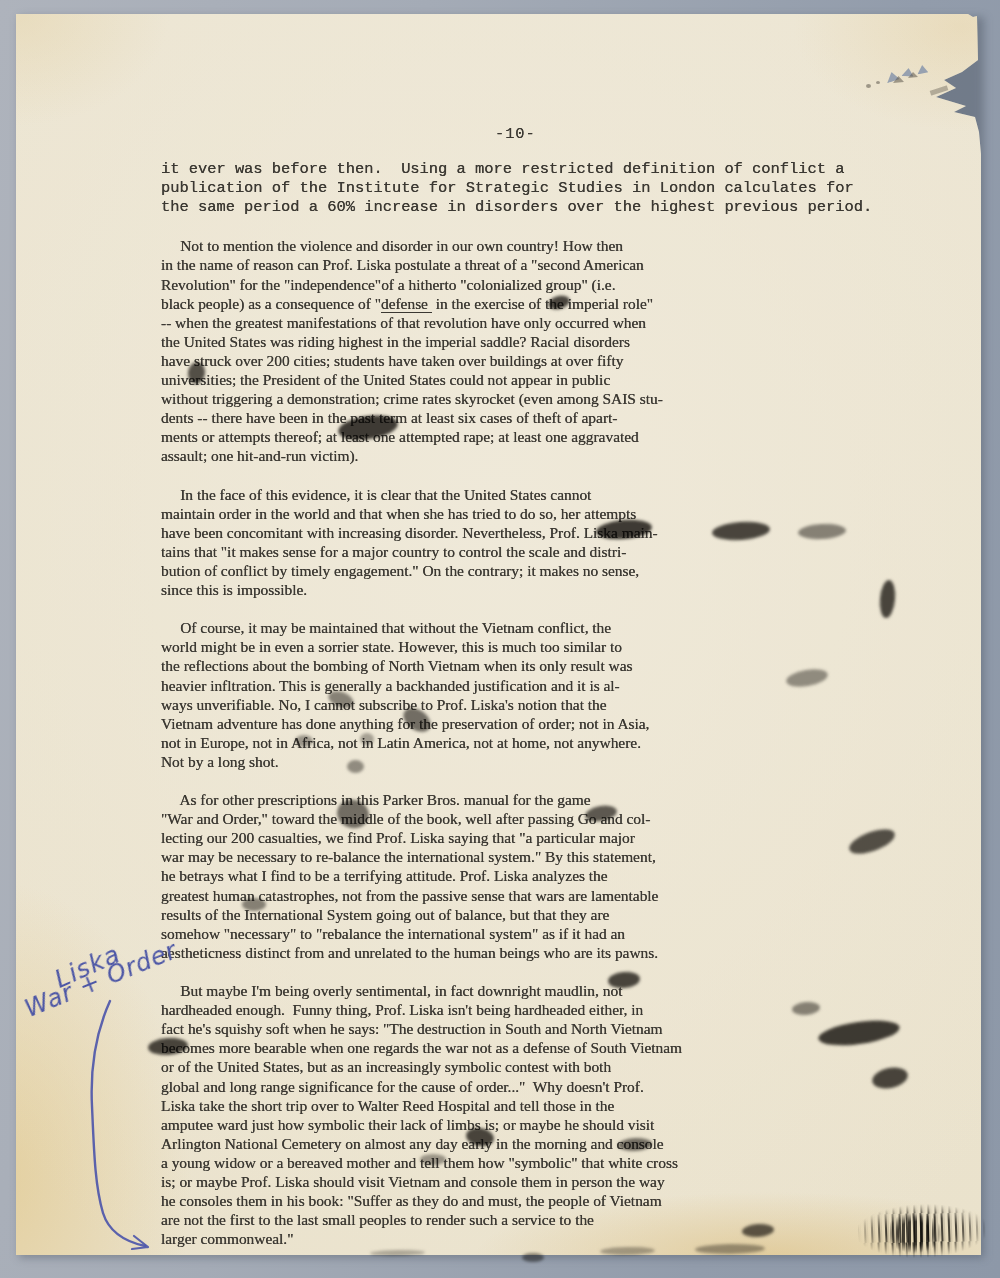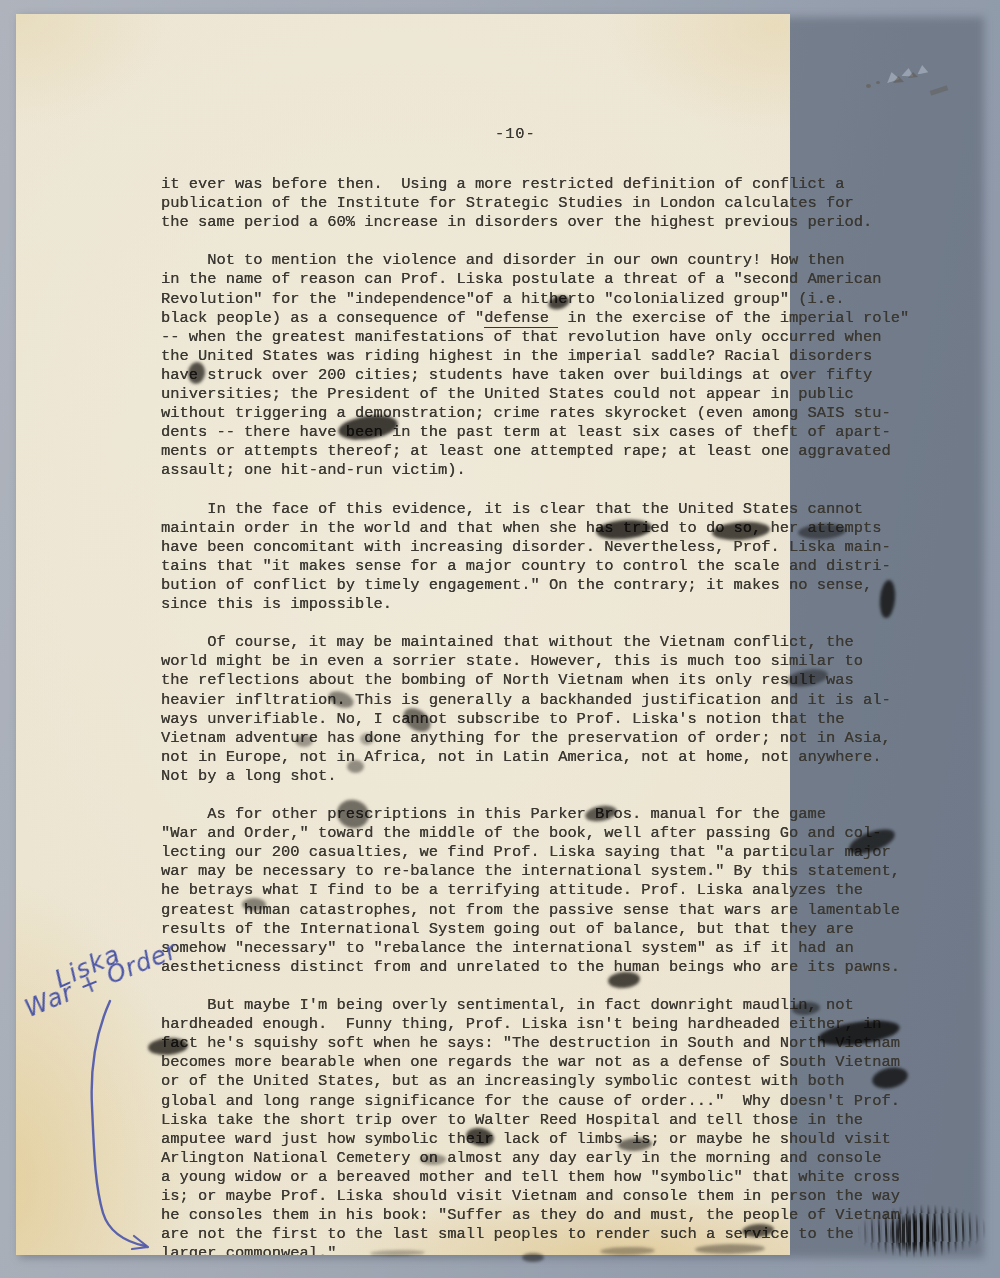--- a/index.html
+++ b/index.html
@@ -7,21 +7,21 @@
     width:1000px;height:1278px;overflow:hidden;position:relative;
     background:linear-gradient(100deg,#aeb3bc 0%,#a4abb6 35%,#929cab 75%,#8d98a8 100%);
     font-family:"Liberation Mono",monospace;
   }
   
   .paper-shadow{
     position:absolute;left:19px;top:17px;width:965px;height:1241px;
     background:rgba(55,62,78,.35);filter:blur(4px);
   }
   .paper{
-    position:absolute;left:16px;top:14px;width:774px;height:1241px;
+    position:absolute;left:16px;top:14px;width:965px;height:1241px;
     background:
       radial-gradient(240px 150px at 98% 1%, rgba(224,196,136,.30), transparent 70%),
       radial-gradient(300px 460px at -2% 94%, rgba(222,192,122,.55), transparent 65%),
       radial-gradient(420px 90px at 78% 100%, rgba(216,182,110,.50), transparent 70%),
       radial-gradient(220px 160px at 0% 0%, rgba(226,206,158,.40), transparent 70%),
       radial-gradient(700px 900px at 50% 40%, #efe9d9, transparent 100%),
       linear-gradient(#ece5d2,#eae2cc);
     clip-path:polygon(
       0px 0px, 952px 0px, 957px 3px, 961px 2px, 962px 46px,
       946px 58px, 928px 66px, 940px 74px, 920px 83px, 950px 92px,
@@ -32,25 +32,25 @@
   .tear-hole{position:absolute;background:#97a1b0;}
   .tri{clip-path:polygon(0% 100%,50% 0%,100% 85%);}
   .tear-shadow{position:absolute;background:#5e584d;opacity:.55;filter:blur(.4px);}
   
   .page-number{
     position:absolute;left:479px;top:111px;
     font-size:15.4px;color:#3b3832;letter-spacing:.06em;
     text-shadow:0 0 .6px rgba(59,56,50,.9);
   }
   .doc-body{
-    position:absolute;left:145px;top:161px;width:790px;
+    position:absolute;left:145px;top:146px;width:790px;
     font-size:15.4px;line-height:19.1px;color:#3b3832;white-space:pre;
     text-shadow:0 0 .6px rgba(59,56,50,.85), .4px .4px 0 rgba(59,56,50,.2);
   }
-  .para+.para{margin-top:19.1px;}
+  .para+.para{margin-top:19.1px;font-family:Liberation Serif, serif;}
   .u{border-bottom:1.6px solid #3b3832;}
   
   .smear{position:absolute;background:#211e1a;border-radius:50%;
          mix-blend-mode:multiply;filter:blur(1.6px);}
   .charcoal{
     position:absolute;left:858px;top:1198px;width:128px;height:60px;
     background:
       repeating-linear-gradient(92deg, rgba(25,23,20,.85) 0 2px, rgba(25,23,20,.15) 2px 4px, transparent 4px 7px);
     -webkit-mask-image:radial-gradient(70% 60% at 50% 55%, #000 40%, transparent 75%);
     mask-image:radial-gradient(70% 60% at 50% 55%, #000 40%, transparent 75%);

